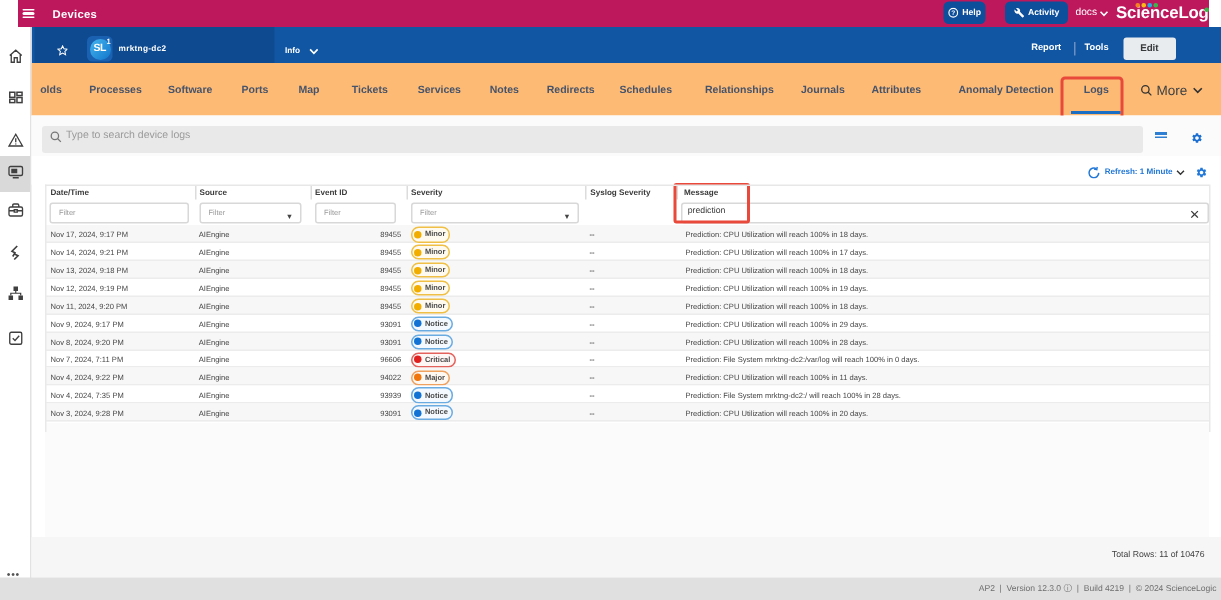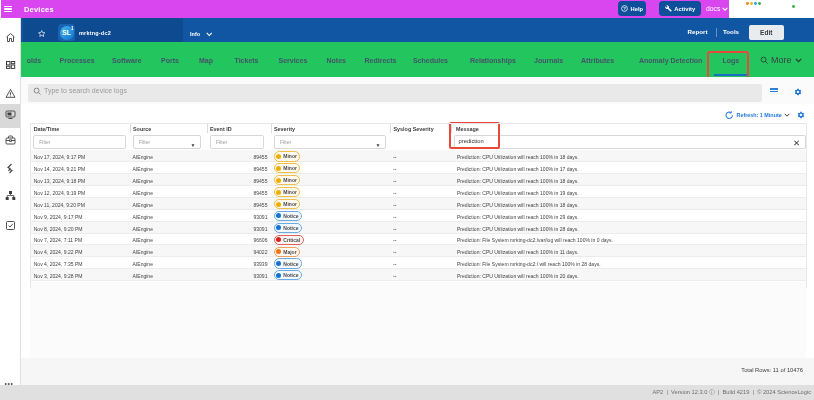--- a/index.html
+++ b/index.html
@@ -2,21 +2,21 @@
 <html><head>
 <meta charset="utf-8">
 <style>
 * { margin:0; padding:0; box-sizing:border-box; }
 html,body { width:814px; height:400px; overflow:hidden; background:#fff;
   font-family:"Liberation Sans", sans-serif; }
 .abs { position:absolute; }
 #page { position:relative; width:814px; height:400px; }
 
 
-#topbar { position:absolute; left:1px; top:0; width:728px; height:18px; background:#d946ef; }
+#topbar { position:absolute; left:12px; top:0; width:794px; height:18px; background:#be185d; }
 #hamb div { position:absolute; left:3px; width:8px; height:1.3px; background:#fff; border-radius:1px; }
 #title { position:absolute; left:23px; top:4.5px; color:#fff; font-size:7.5px; font-weight:700; letter-spacing:.2px; }
 .topbtn { position:absolute; top:1.2px; height:15px; background:#0d4f9b; border-radius:3.5px;
   color:#fff; font-size:5.8px; font-weight:700; display:flex; align-items:center; justify-content:center; gap:2.5px; }
 #docs { position:absolute; left:705px; top:5.2px; color:#fff; font-size:6.8px; font-weight:400; }
 #logo { position:absolute; left:732px; top:2.5px; color:#fff; font-size:11.2px; font-weight:600; letter-spacing:-0.1px; }
 .ldot { position:absolute; width:2.8px; height:2.8px; border-radius:50%; top:-0.5px; }
 
 
 #bar2 { position:absolute; left:21px; top:18px; width:793px; height:24px; background:#1156a3; }
@@ -33,21 +33,21 @@
 #editbtn { position:absolute; left:727.5px; top:6.5px; width:35.5px; height:15.5px; background:#e9ecef;
   border-radius:2px; color:#37393b; font-size:6.5px; font-weight:700; text-align:center; line-height:15.5px; }
 
 
 #sidebar { position:absolute; left:0; top:18px; width:21px; height:382px; background:#fff;
   border-right:1px solid #e2e2e2; }
 .sbicon { position:absolute; left:5px; width:11px; height:11px; }
 #sbactive { position:absolute; left:0; top:86px; width:20px; height:24px; background:#d9d9d9; }
 
 
-#tabbar { position:absolute; left:21px; top:42px; width:793px; height:35px; background:#22c55e; }
+#tabbar { position:absolute; left:21px; top:42px; width:793px; height:35px; background:#fdba74; }
 .tab { position:absolute; top:15.2px; color:#46536a; font-size:7px; font-weight:700; white-space:nowrap; }
 #logsbox { position:absolute; left:686px; top:8.5px; width:42px; height:29px; border:2.2px solid #e8493b; border-radius:3px; }
 #logsul { position:absolute; left:692.5px; top:31.5px; width:33.5px; height:2px; background:#1a6fc4; }
 
 
 #searchrow { position:absolute; left:21px; top:77px; width:793px; height:27px; background:#fbfbfb; }
 #searchbox { position:absolute; left:7px; top:7px; width:734px; height:17.6px; background:#e9e9e9; border-radius:2px; }
 #searchph { position:absolute; left:23px; top:10px; color:#9a9a9a; font-size:7px; }
 
 

